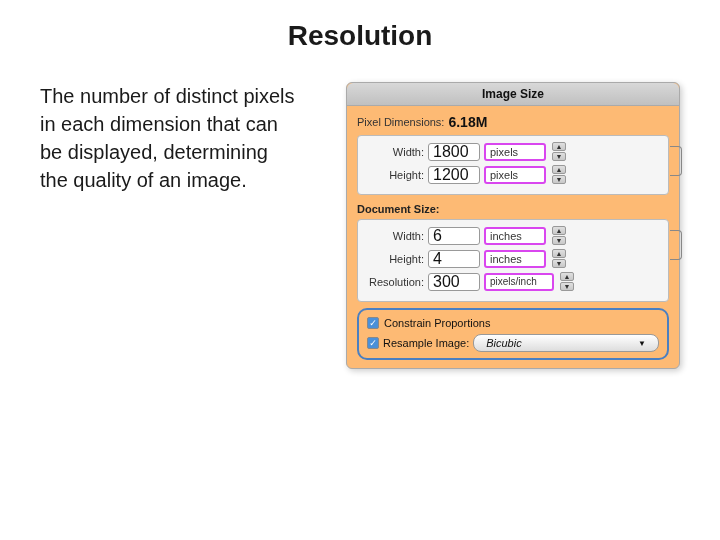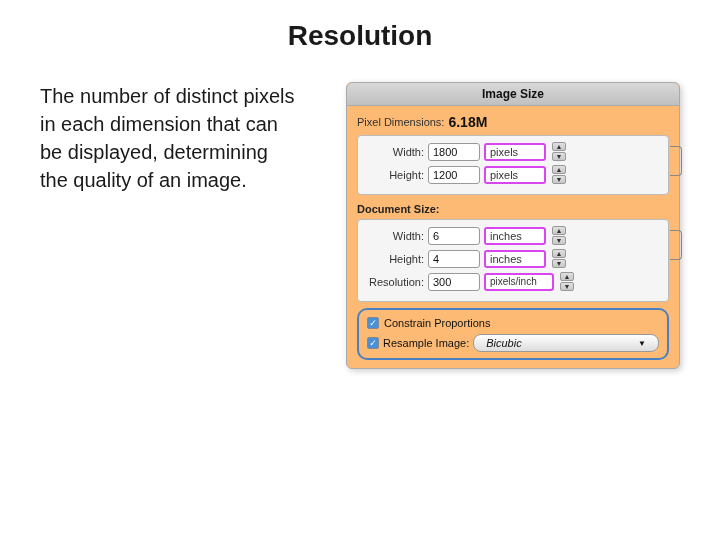--- a/index.html
+++ b/index.html
@@ -105,21 +105,21 @@
       color: #333;
       width: 58px;
       text-align: right;
       flex-shrink: 0;
     }
 
     .field-input {
       border: 1px solid #999;
       border-radius: 3px;
       background: #fff;
-      font-size: 11px;
+      font-size: 16px;
       color: #111;
       padding: 1px 4px;
       width: 52px;
       height: 18px;
     }
 
     .field-unit {
       font-size: 11px;
       color: #333;
       width: 62px;

